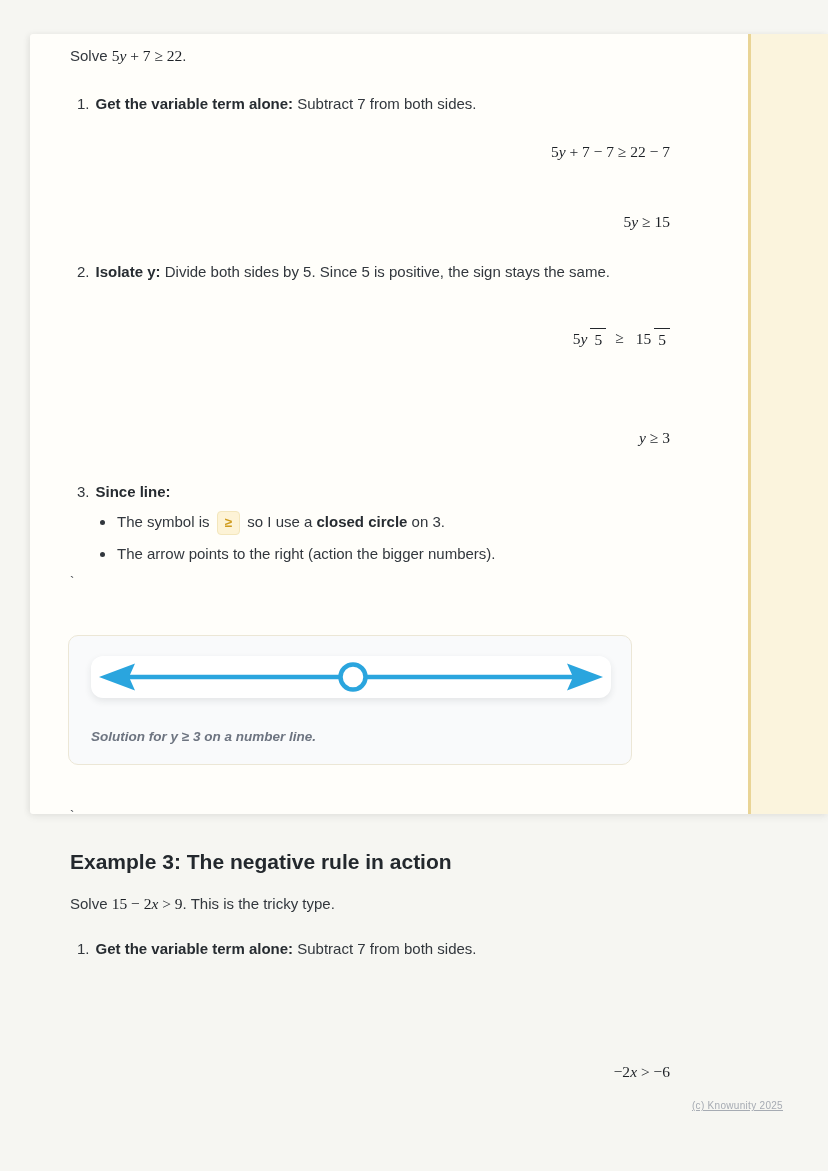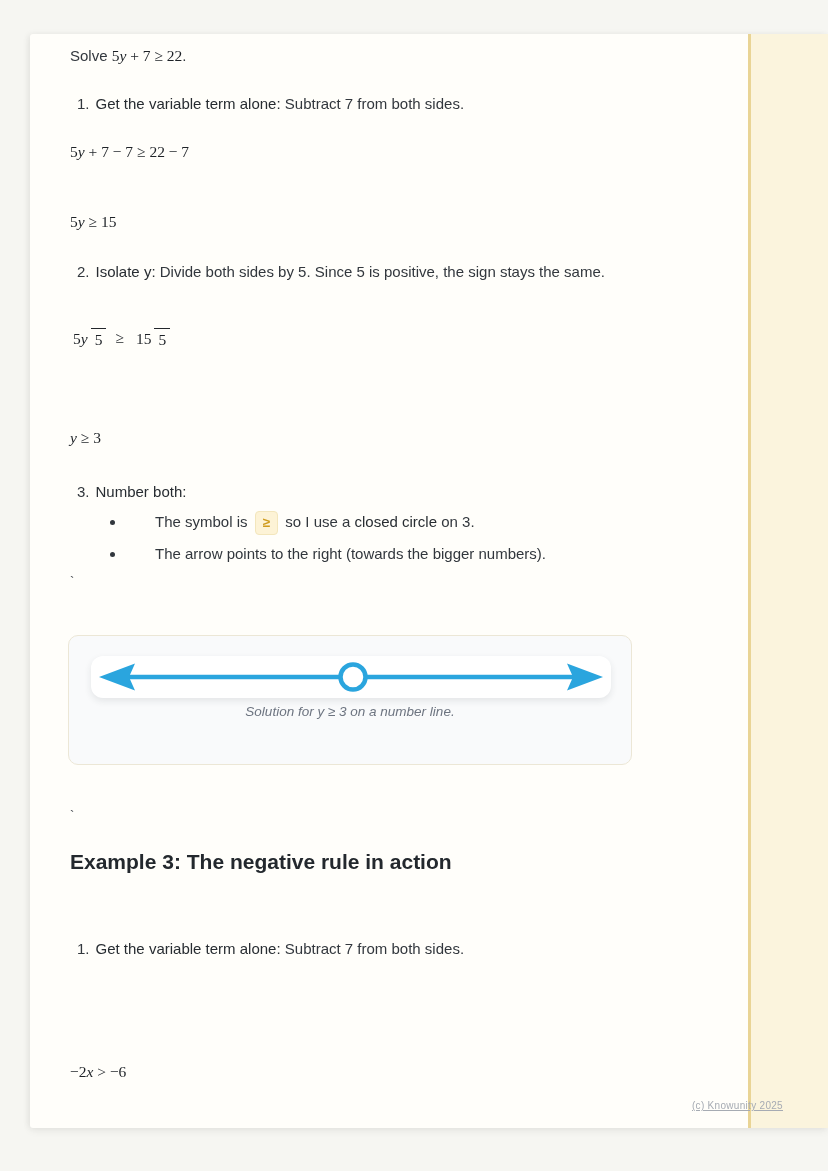--- a/index.html
+++ b/index.html
@@ -13,43 +13,43 @@
   body{
     background:#f6f6f2;
     font-family:"Liberation Sans",sans-serif;
     color:#32373d;
     position:relative;
     overflow:hidden;
   }
   .page{
     position:absolute;
     left:30px;top:34px;
-    width:798px;height:1094px;
+    width:798px;height:780px;
     background:#fffefa;
     box-shadow:-2px 0 6px rgba(0,0,0,.05), 0 3px 8px rgba(0,0,0,.06);
     border-radius:3px 0 0 3px;
   }
   .margin-strip{
     position:absolute;
     left:718px;top:0;bottom:0;width:80px;
     background:var(--strip);
     border-left:3px solid #e9d495;
     z-index:1;
   }
   .blk{position:absolute;left:40px;width:600px;font-size:15px;line-height:24px;}
   .math{font-family:"Liberation Serif",serif;color:#1d2126;font-size:15.5px;}
   .mvar{font-style:italic;}
-  .eq{text-align:left;}
-  b,.b{font-weight:400;color:#272c31;}
+  .eq{text-align:right;}
+  b,.b{font-weight:700;color:#272c31;}
   
   .li{left:47px;display:flex;}
   .li .num{flex:0 0 auto;margin-right:6px;}
   .li .li-body{max-width:528px;}
   
-  .bullet{left:80px;display:flex;align-items:flex-start;gap:28px;}
+  .bullet{left:70px;display:flex;align-items:flex-start;}
   .dot{flex:0 0 auto;width:5px;height:5px;border-radius:50%;background:#32373d;margin:10px 12px 0 0;}
   .badge{
     display:inline-block;
     font-family:"Liberation Sans",sans-serif;
     font-weight:700;font-size:13.5px;line-height:18px;
     background:var(--badge-bg);color:var(--badge-text);
     border:1px solid #f3e6bc;border-radius:4px;
     padding:2px 7px;margin:0 3px;
   }
   
@@ -72,22 +72,22 @@
     width:520px;height:42px;
     background:#ffffff;
     border-radius:12px;
     box-shadow:0 3px 7px rgba(40,50,60,.10);
   }
   .pill svg{position:absolute;left:0;top:0;overflow:visible;}
   .nl-line{stroke:var(--accent);stroke-width:4.5;}
   .nl-arrow{fill:var(--accent);}
   .nl-circle{fill:#ffffff;stroke:var(--accent);stroke-width:4.5;}
   .caption{
-    margin-top:4px;text-align:center;
-    font-style:italic;font-size:13.5px;color:#6d7480;line-height:20px;
+    margin-top:29px;text-align:left;
+    font-style:italic;font-size:13.5px;color:#6d7480;line-height:20px;font-weight:bold;
   }
   .heading{font-size:21px;font-weight:700;color:#23282d;line-height:24px;}
   .copyright{
     position:absolute;top:1066px;right:45px;
     font-size:10px;color:#a6abb3;letter-spacing:.3px;z-index:2;text-decoration:underline;
   }
 </style>
 </head>
 <body>
 
@@ -121,51 +121,52 @@
           <span class="fnum">15</span>
           <span class="fden">5</span>
         </span>
     </span>
   </div>
 
   <div class="blk eq" style="top:392px"><span class="math"><span class="mvar">y</span><span> ≥ 3</span></span></div>
 
   <div class="blk li" style="top:446px">
     <span class="num">3.</span>
-    <span class="li-body"><b>Number both:</b></span>
+    <span class="li-body"><b>Since line:</b></span>
   </div>
 
   <div class="blk bullet" style="top:476px">
     <span class="dot"></span>
     <span><span>The symbol is </span><span class="badge">≥</span><span> so I use a </span><b>closed circle</b><span> on 3.</span></span>
   </div>
 
   <div class="blk bullet" style="top:508px">
     <span class="dot"></span>
-    <span>The arrow points to the right (towards the bigger numbers).</span>
+    <span>The arrow points to the right (action the bigger numbers).</span>
   </div>
 
   <div class="blk tick" style="top:536px">`</div>
 
   <figure class="blk card" style="top:601px">
     <div class="pill">
       <svg width="520" height="42" viewBox="0 0 520 42">
         <line class="nl-line" x1="30" y1="21" x2="496" y2="21"></line>
         <polygon class="nl-arrow" points="8,21 44,7.5 38,21 44,34.5"></polygon>
         <polygon class="nl-arrow" points="512,21 476,7.5 482,21 476,34.5"></polygon>
         <circle class="nl-circle" cx="262" cy="21" r="12.5"></circle>
       </svg>
     </div>
     <figcaption class="caption">Solution for y ≥ 3 on a number line.</figcaption>
   </figure>
 
   <div class="blk tick" style="top:770px">`</div>
 
   <h3 class="blk heading" style="top:816px">Example 3: The negative rule in action</h3>
 
+  <p class="blk" style="top:858px"><span>Solve </span><span class="math"><span>15 − 2</span><span class="mvar">x</span><span> &gt; 9</span></span><span>. This is the tricky type.</span></p>
 
   <div class="blk li" style="top:903px">
     <span class="num">1.</span>
     <span class="li-body"><b>Get the variable term alone:</b><span> Subtract 7 from both sides.</span></span>
   </div>
 
 
   <div class="blk eq" style="top:1026px"><span class="math"><span>−2</span><span class="mvar">x</span><span> &gt; −6</span></span></div>
 
   <div class="copyright">(c) Knowunity 2025</div>

